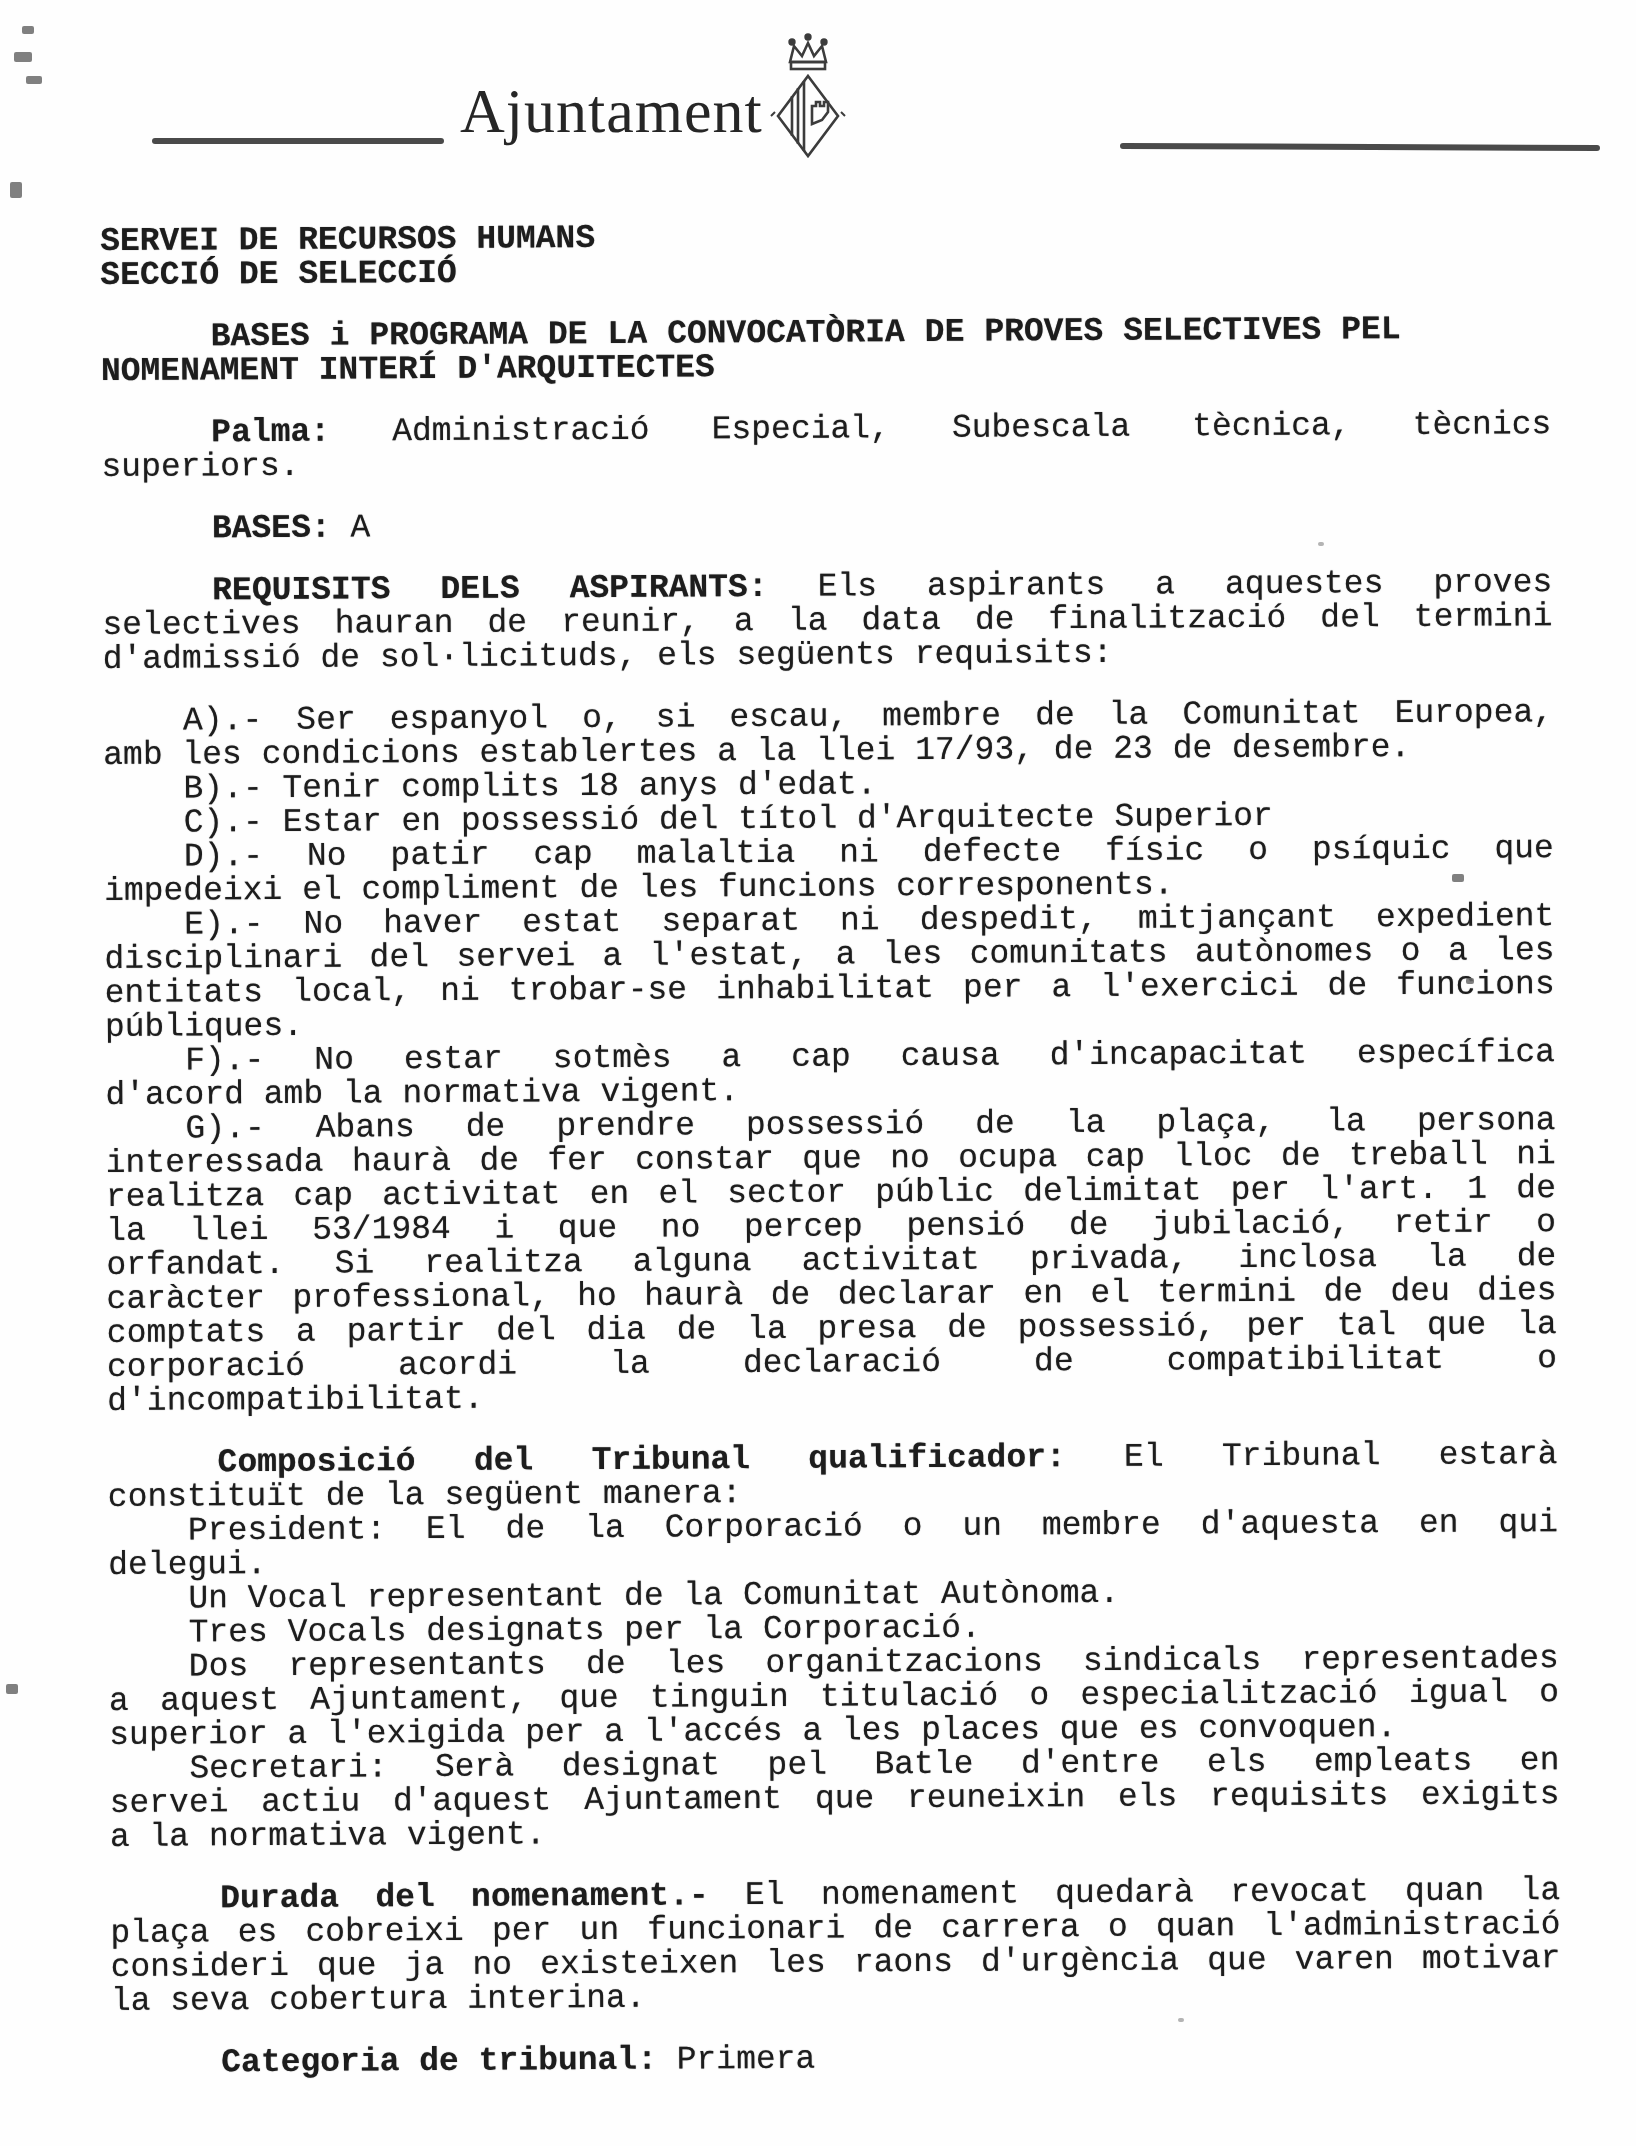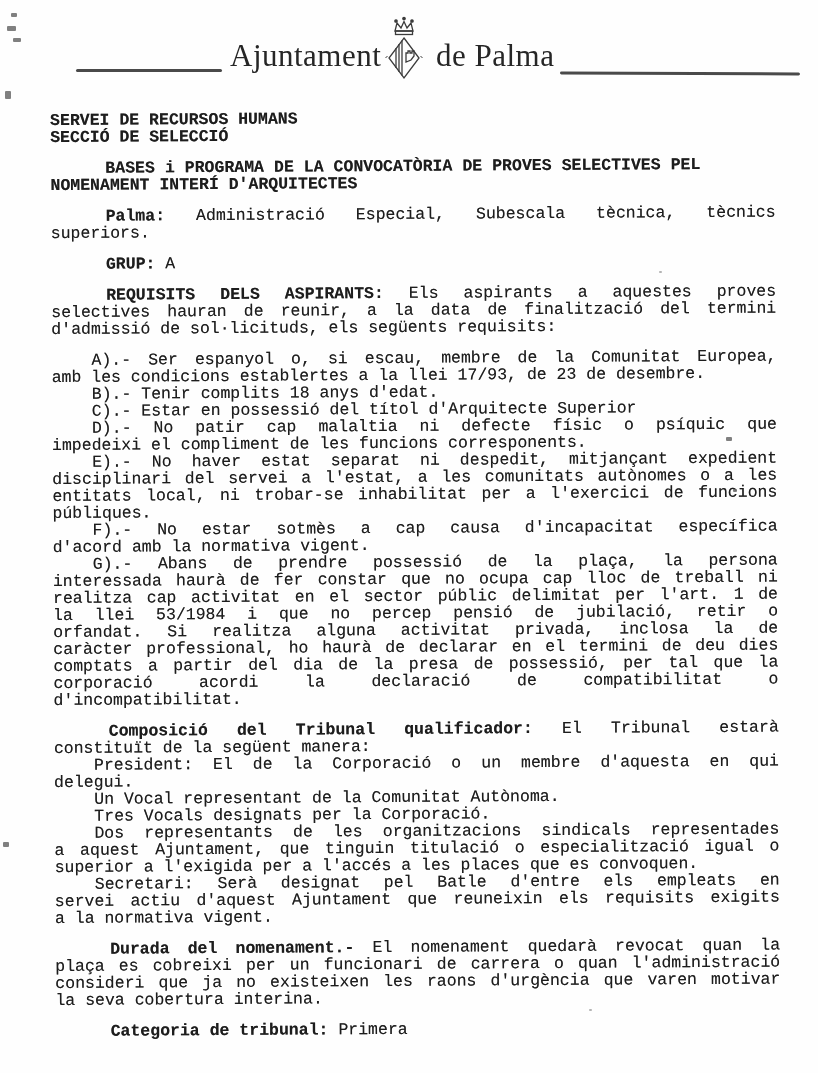--- a/index.html
+++ b/index.html
@@ -66,39 +66,38 @@
         <path d="M20,22 L35,42 L20,62 L5,42 Z"></path>
 
         <path d="M12,32 L12,52 M15,28 L15,56 M18,24.5 L18,59.5"></path>
 
         <path d="M22,46 L22,37 L24,37 L24,35 L26,35 L26,37 L28,37 L28,35 L30,35 L30,40 L27,44 Z"></path>
 
         <path d="M3.5,40 L1.5,42 M36.5,40 L38.5,42" stroke-width="1"></path>
       </g>
     </svg>
 
-    <span class="org org-right">de Palma</span>
     <div class="rule rule-right"></div>
   </div>
 
   <div class="content">
       <div class="para bold nojust">
         <div class="tl">SERVEI DE RECURSOS HUMANS</div>
         <div class="tl last">SECCIÓ DE SELECCIÓ</div>
       </div>
       <div class="para bold" style="width: 650px;">
         <div class="tl" style="text-indent: 55px;">BASES i PROGRAMA DE LA CONVOCATÒRIA DE PROVES SELECTIVES PEL</div>
         <div class="tl last">NOMENAMENT INTERÍ D'ARQUITECTES</div>
       </div>
       <div class="para">
         <div class="tl" style="text-indent: 55px;"><strong>Palma:</strong> Administració Especial, Subescala tècnica, tècnics</div>
         <div class="tl last">superiors.</div>
       </div>
       <div class="para">
-        <div class="tl last" style="text-indent: 55px;"><strong>GRUP:</strong> A</div>
+        <div class="tl last" style="text-indent: 55px;"><strong>BASES:</strong> A</div>
       </div>
       <div class="para">
         <div class="tl" style="text-indent: 55px;"><strong>REQUISITS DELS ASPIRANTS:</strong> Els aspirants a aquestes proves</div>
         <div class="tl">selectives hauran de reunir, a la data de finalització del termini</div>
         <div class="tl last">d'admissió de sol·licituds, els següents requisits:</div>
       </div>
       <div class="para">
         <div class="tl" style="text-indent: 40px;">A).- Ser espanyol o, si escau, membre de la Comunitat Europea,</div>
         <div class="tl last">amb les condicions establertes a la llei 17/93, de 23 de desembre.</div>
       </div>

